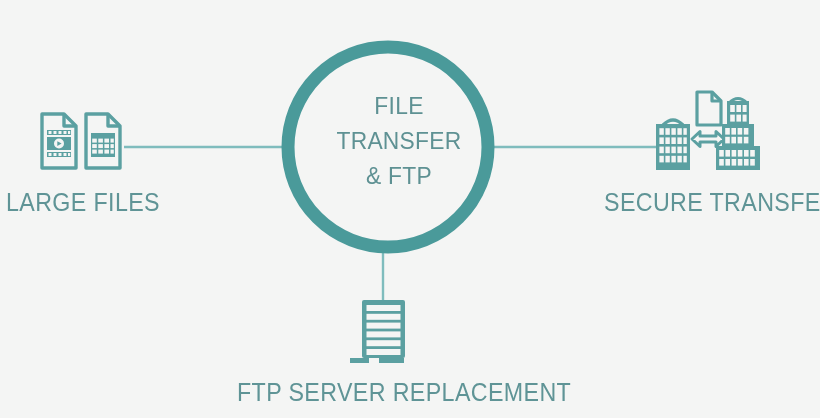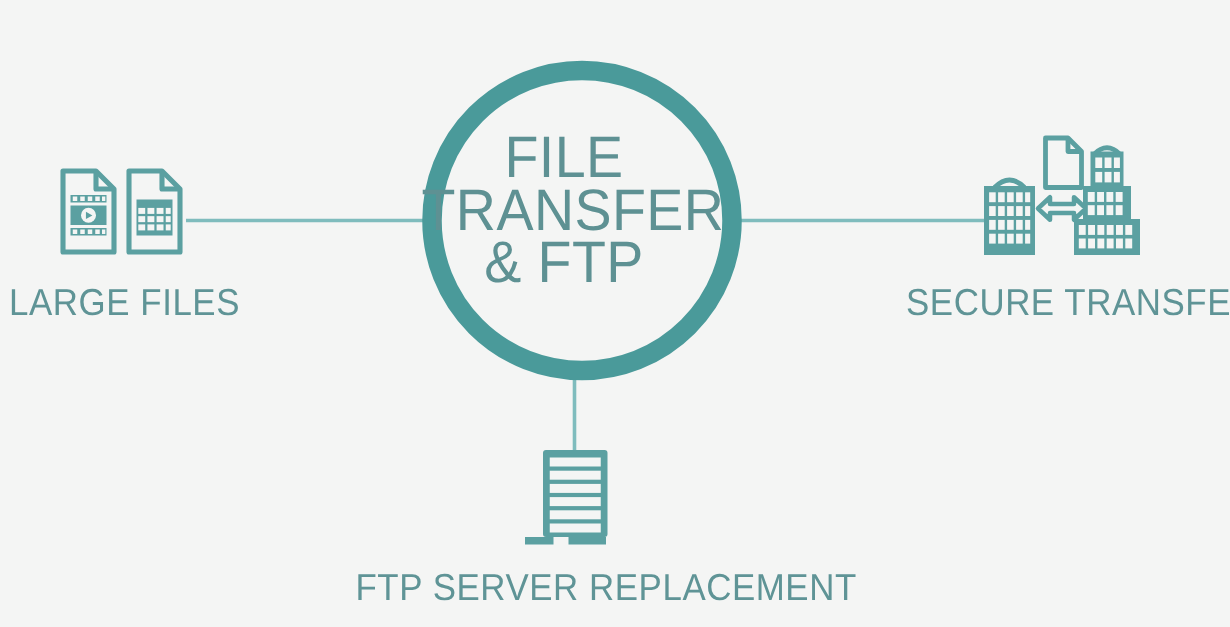--- a/index.html
+++ b/index.html
@@ -49,28 +49,28 @@
     top: 190px;
     transform-origin: left center;
   }
   #label-ftp-server-replacement {
     left: 237px;
     top: 380px;
     transform-origin: left center;
   }
   .hub-text {
     position: absolute;
-    left: 276px;
+    left: 299px;
     top: 88px;
     width: 200px;
     text-align: center;
     color: #5e9193;
     font-family: "Liberation Sans", sans-serif;
     font-weight: 400;
-    font-size: 39px;
+    font-size: 24px;
     line-height: 35px;
     letter-spacing: 0.3px;
   }
   .hub-line {
     display: block;
     transform: scaleX(0.95);
   }
 </style>
 </head>
 <body>

